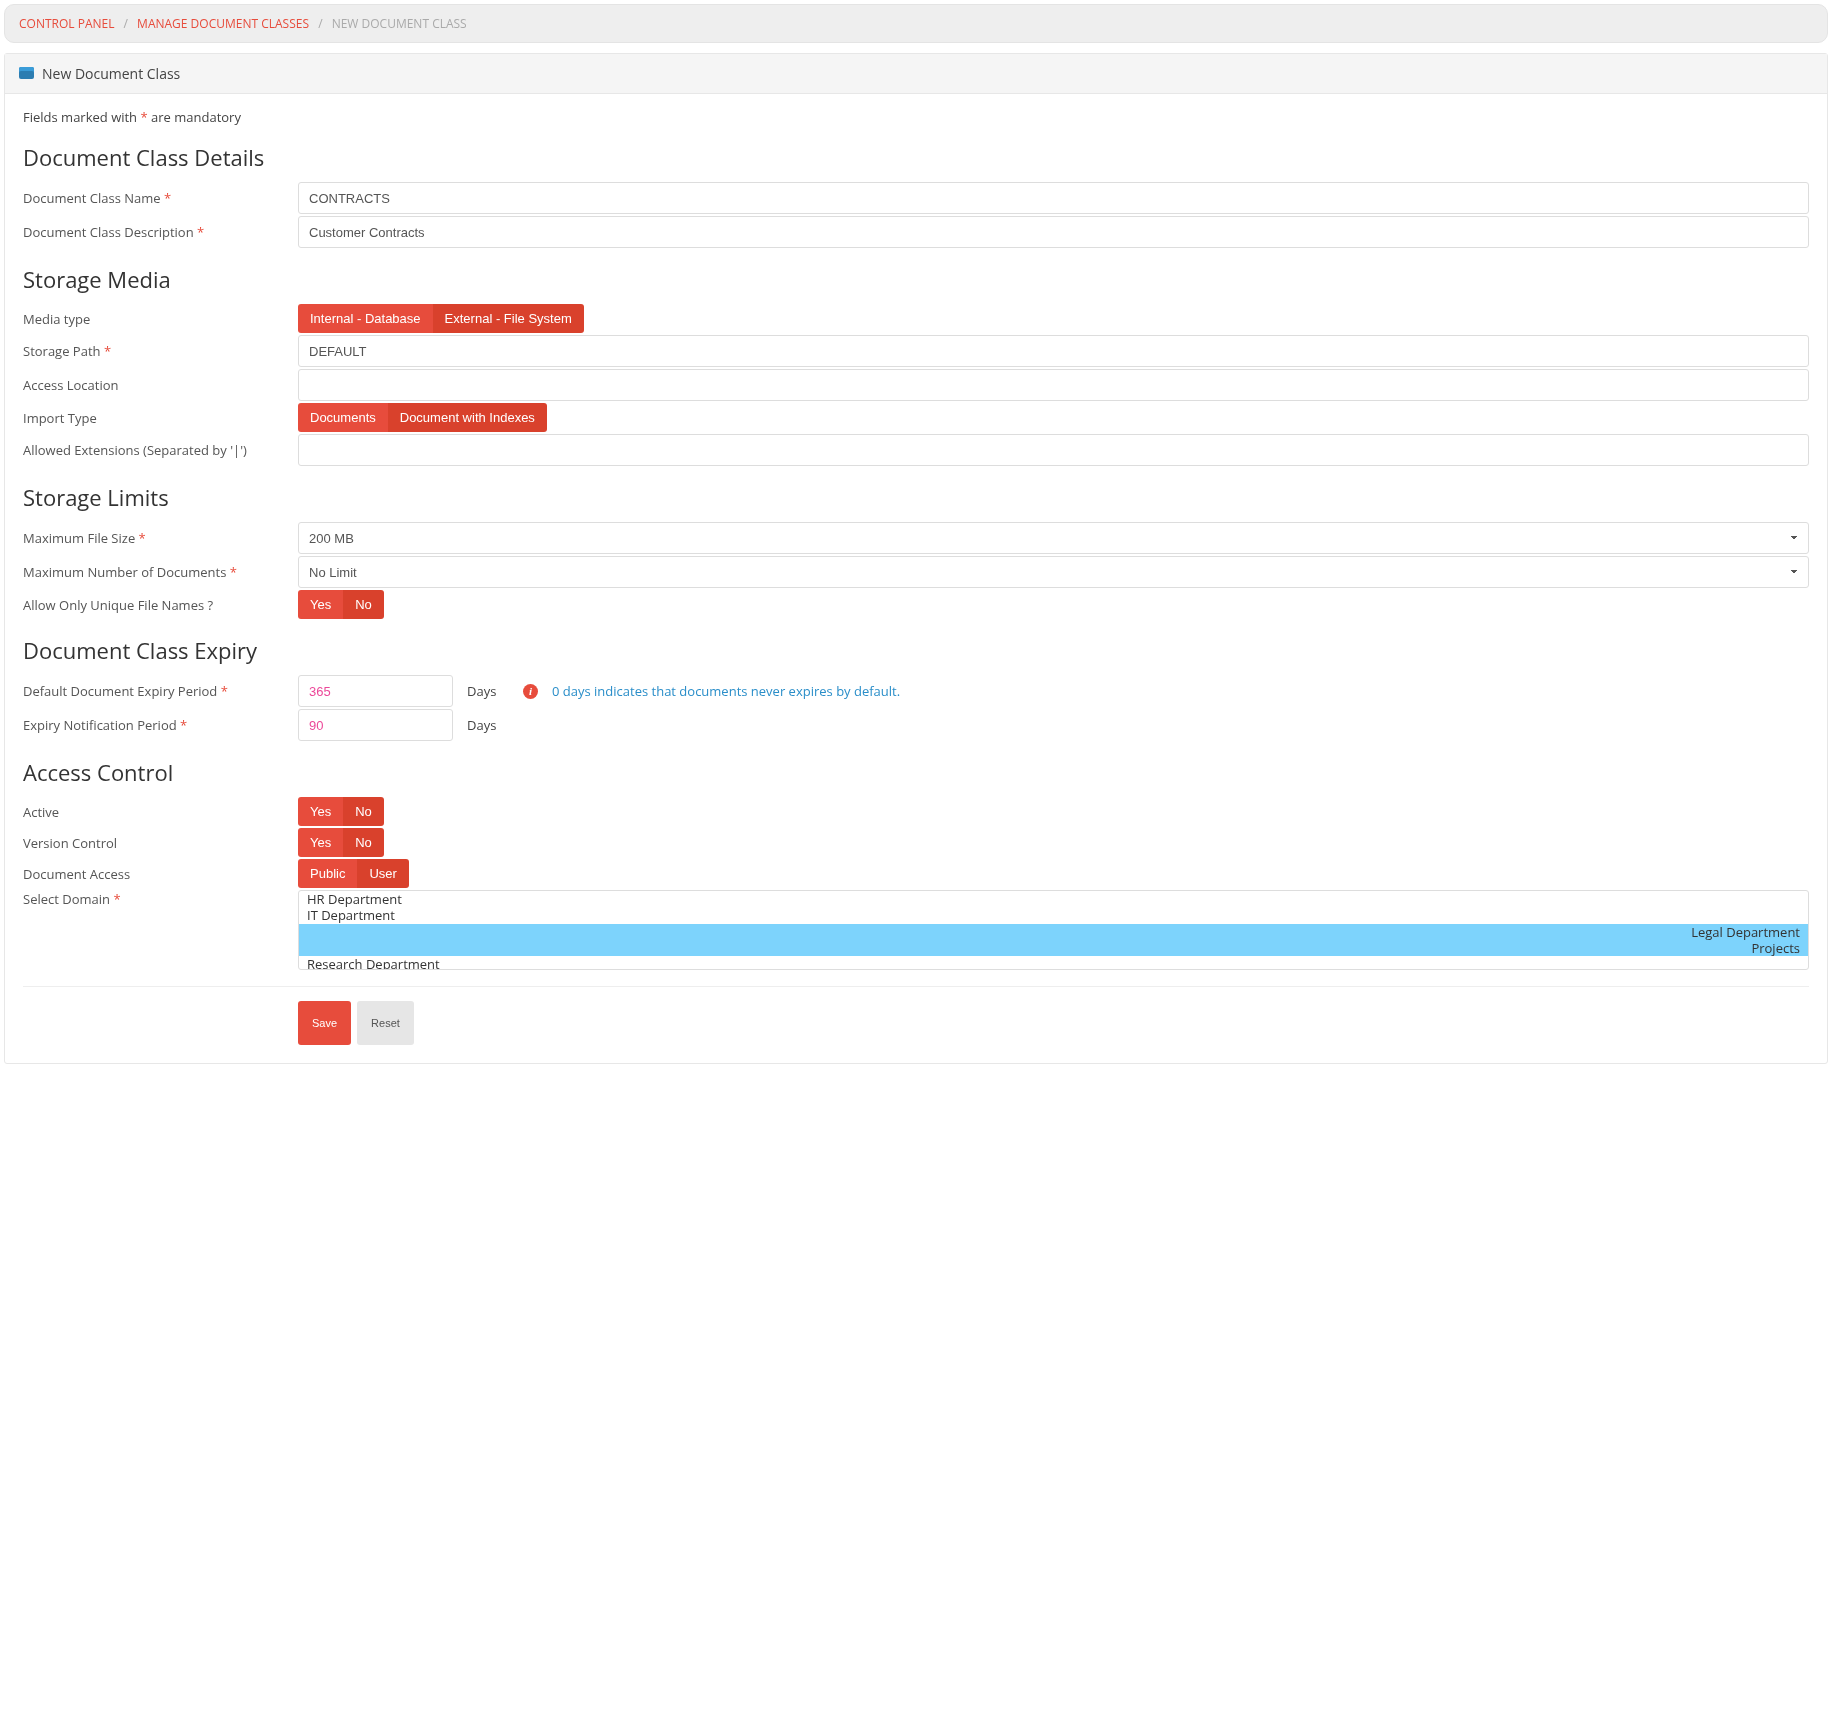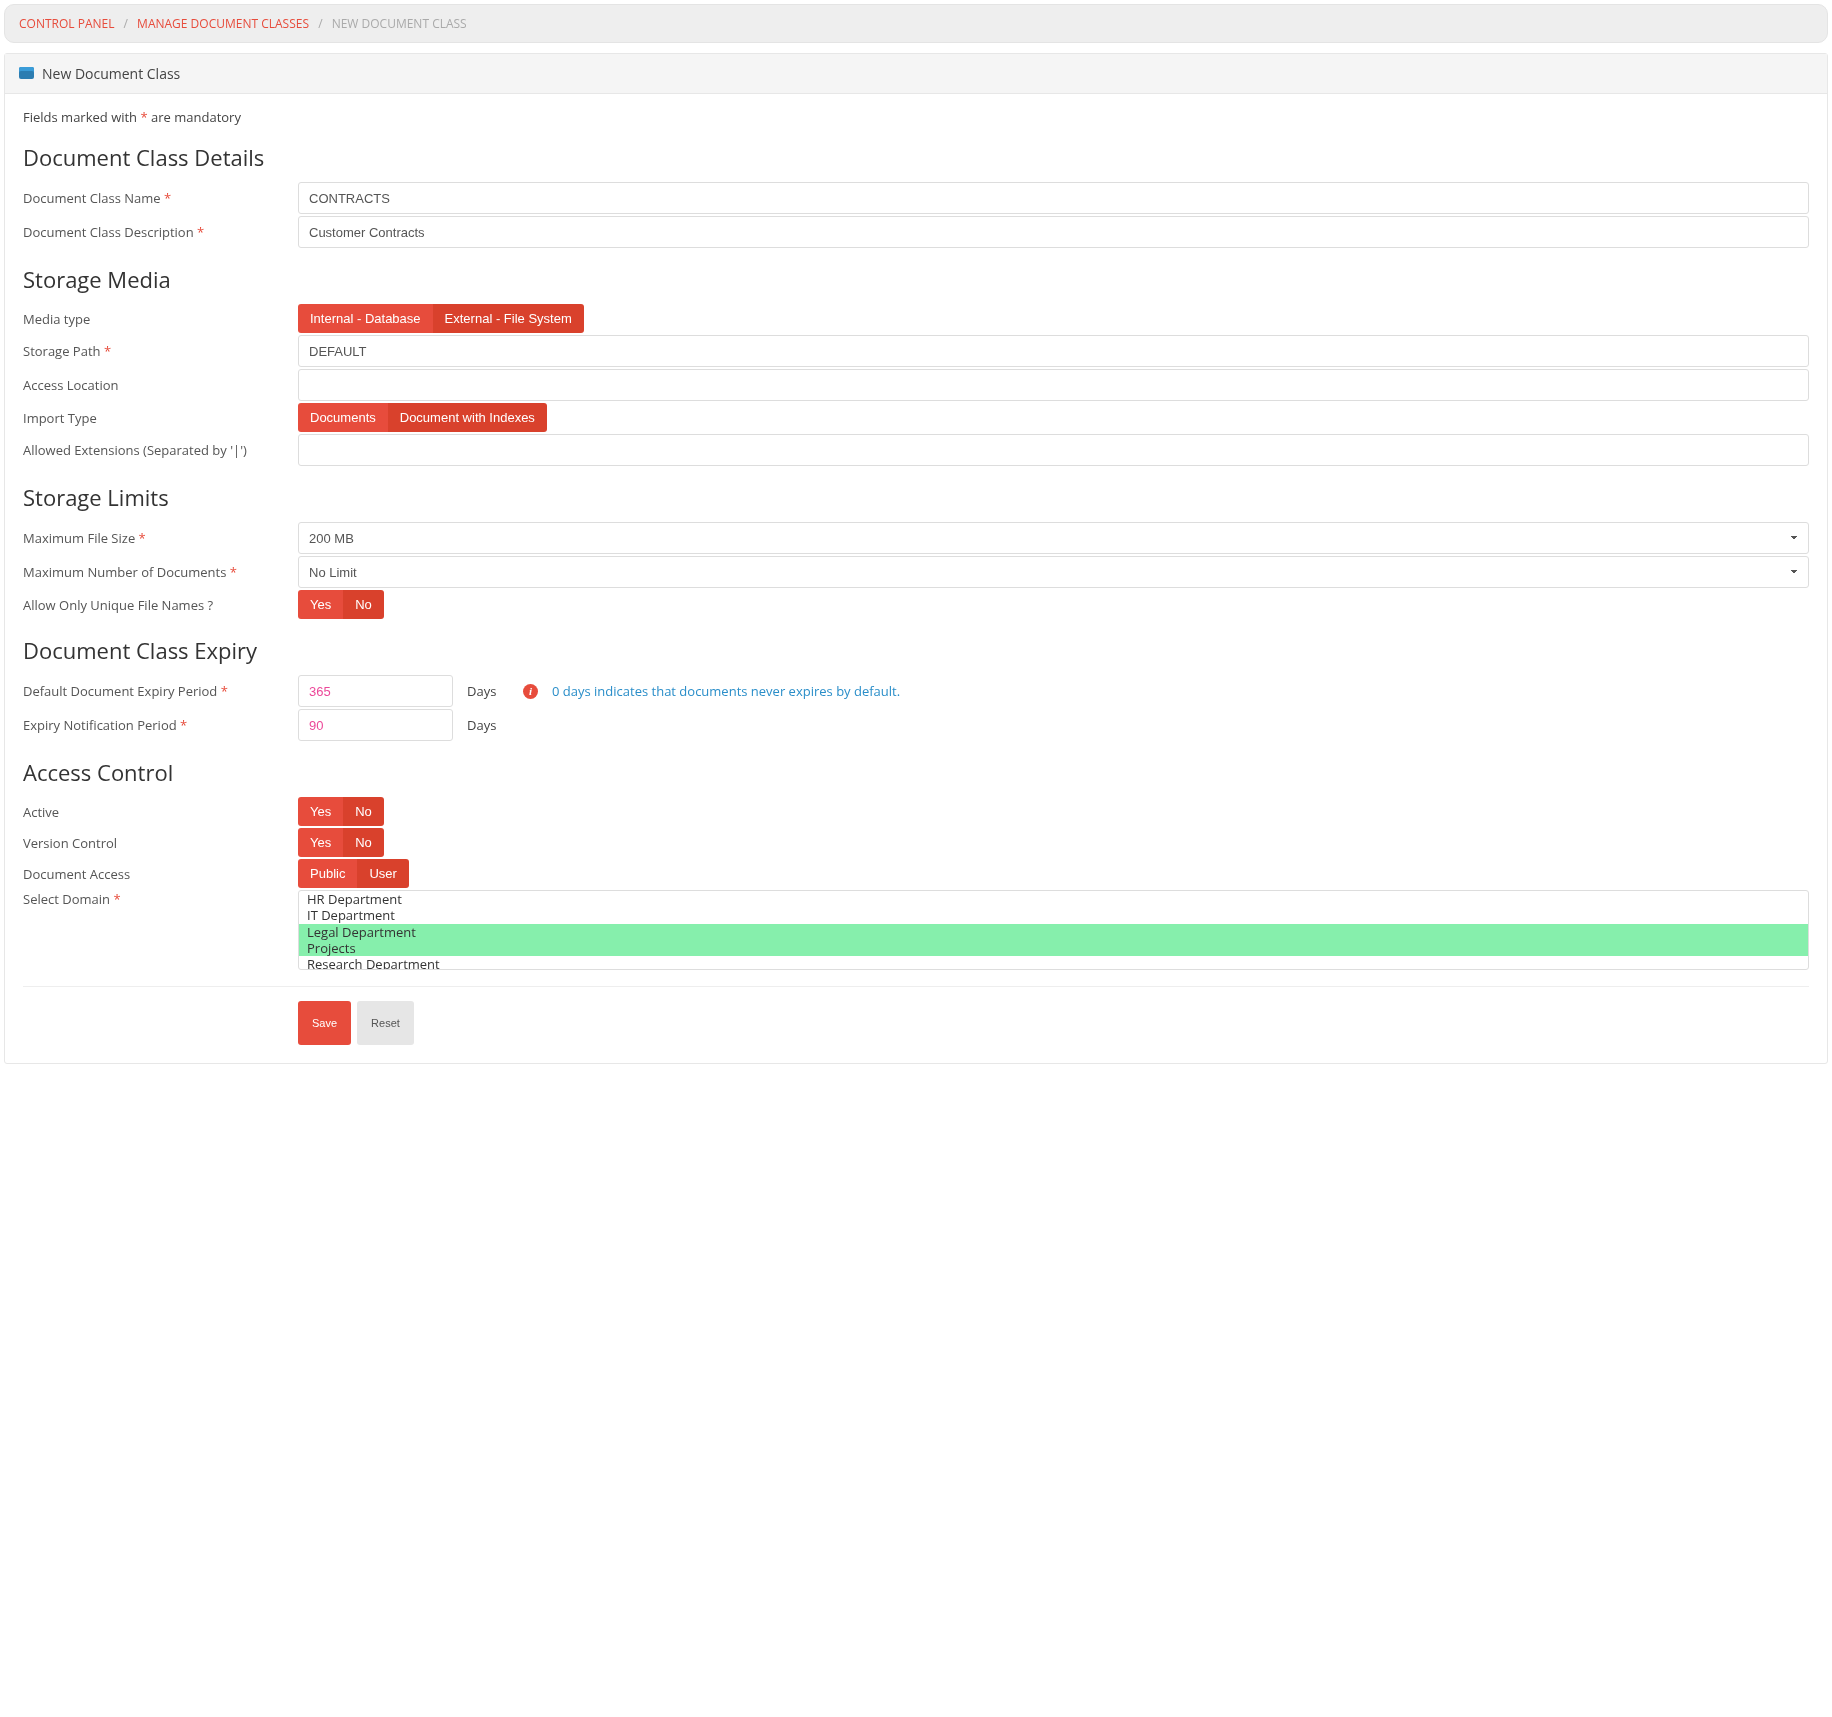--- a/index.html
+++ b/index.html
@@ -120,21 +120,21 @@
   .hint-link { color: #2a8ec9; font-size: 13px; }
 
   .multi-select {
     width: 100%; height: 80px;
     border: 1px solid #ddd; border-radius: 3px;
     overflow-y: scroll;
     font-size: 13px;
     color: #333;
   }
   .multi-select .opt { padding: 0 8px; line-height: 1.25; cursor: default; }
-  .multi-select .opt.selected { background: #86efac; }
+  .multi-select .opt.selected { background: #7dd3fc; text-align: right; }
 
   .divider { border-top: 1px solid #eee; margin: 16px 0 14px 0; }
 
   .btn {
     display: inline-block;
     padding: 16px 14px;
     border: none;
     border-radius: 3px;
     font-size: 11px;
     cursor: pointer;

